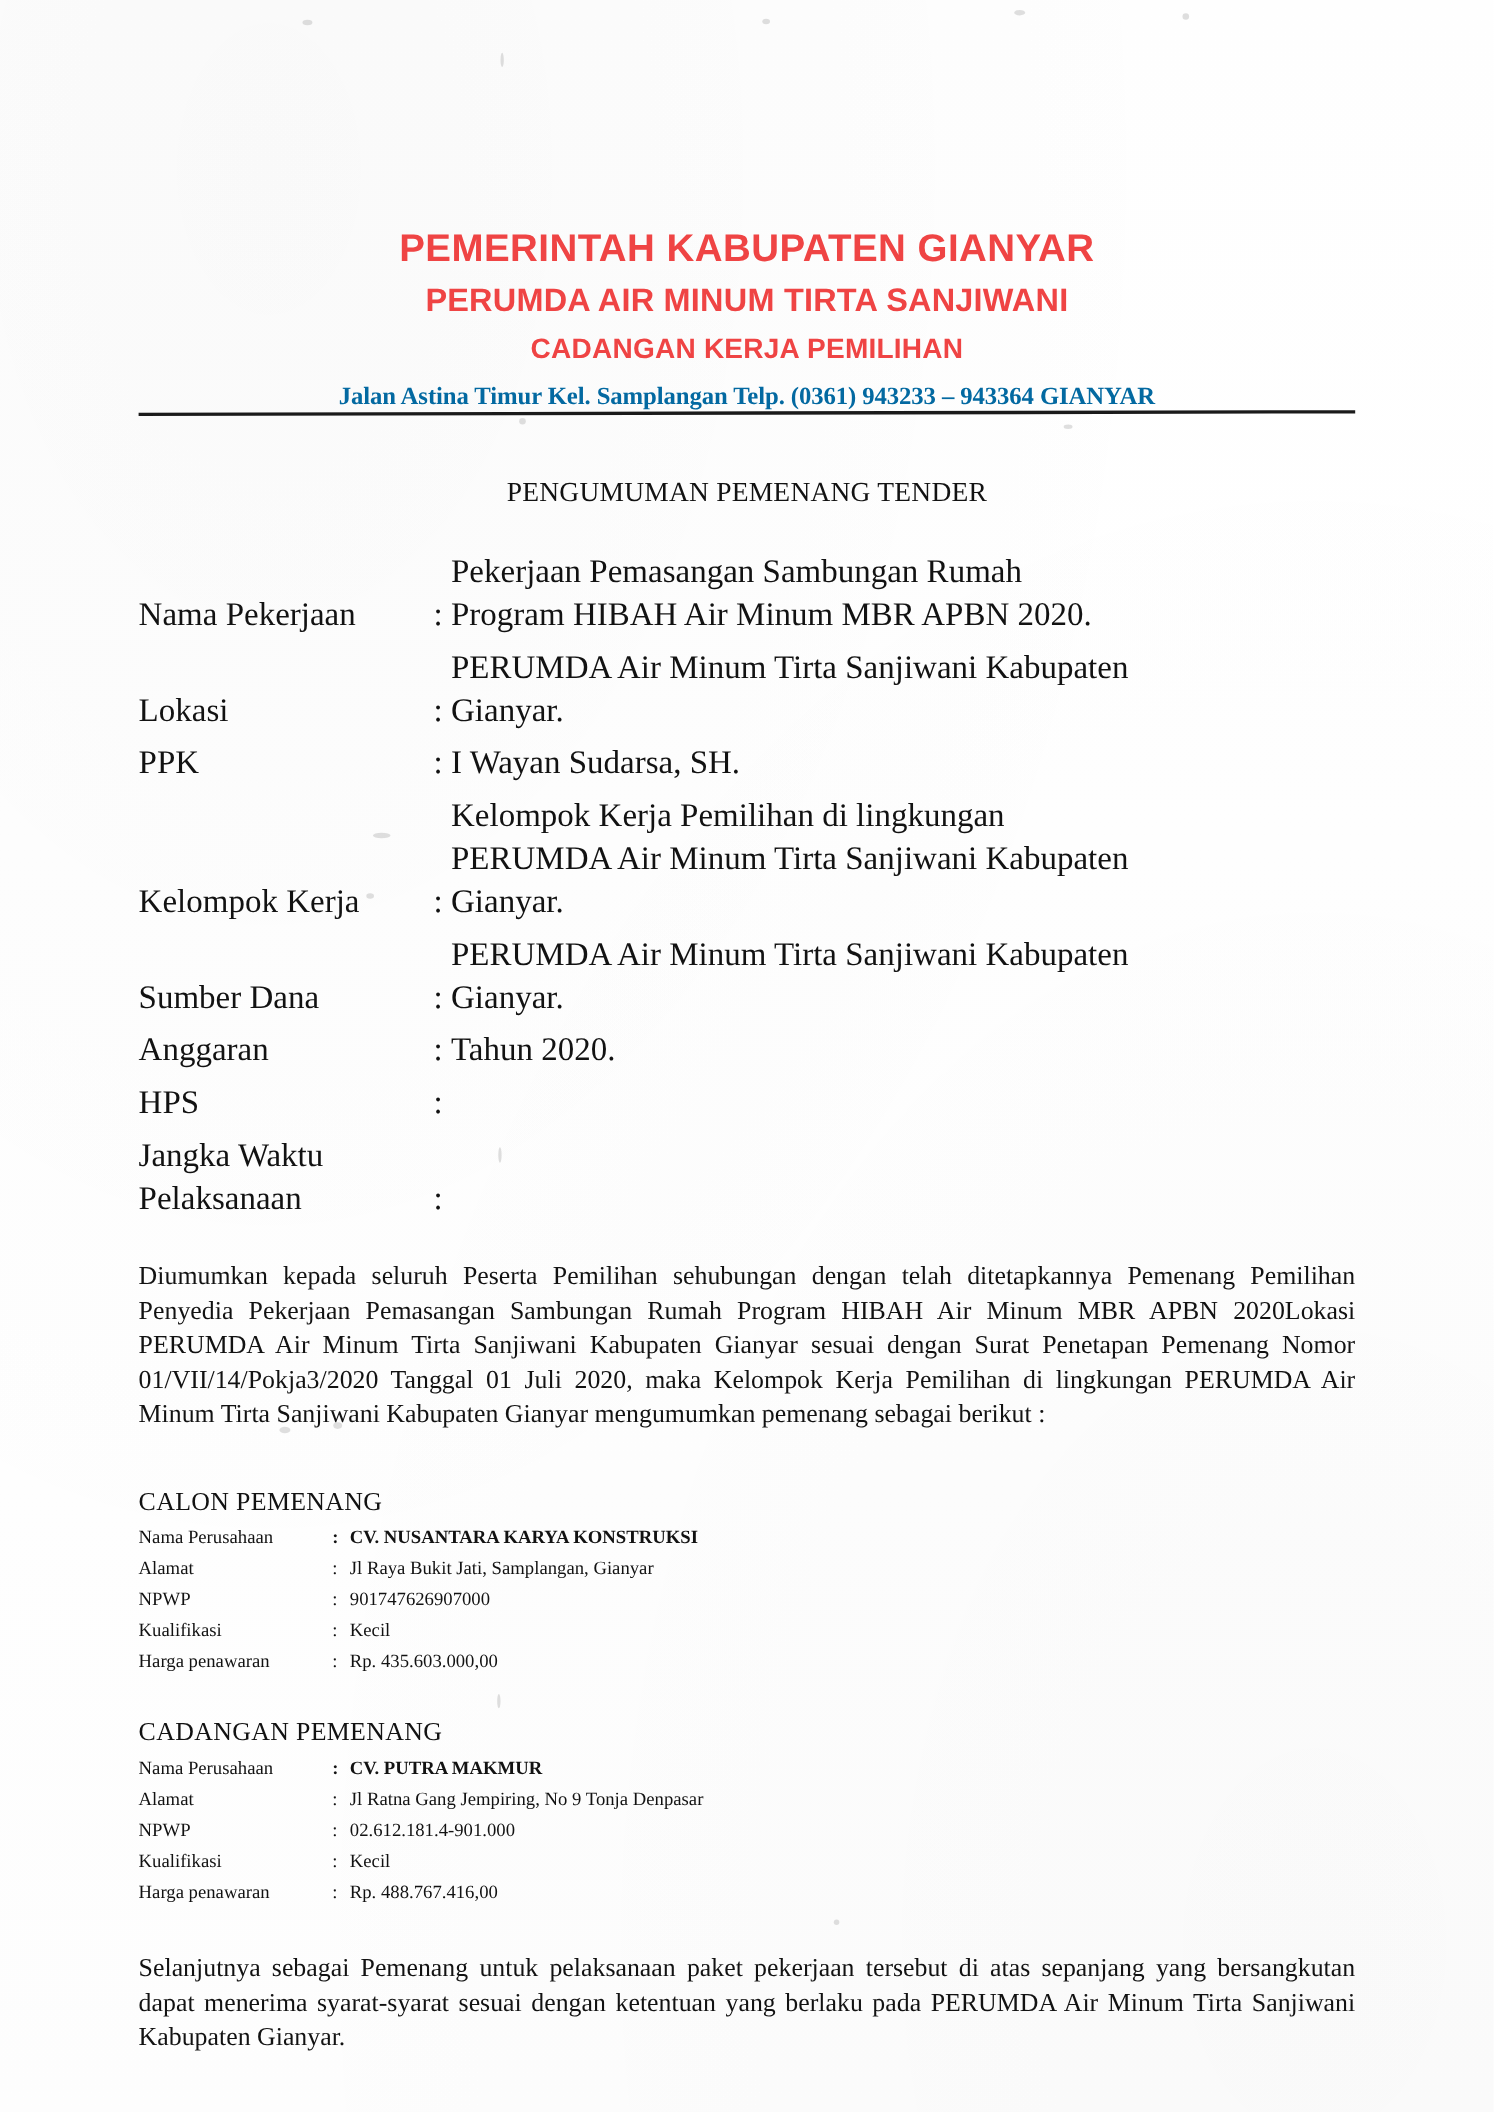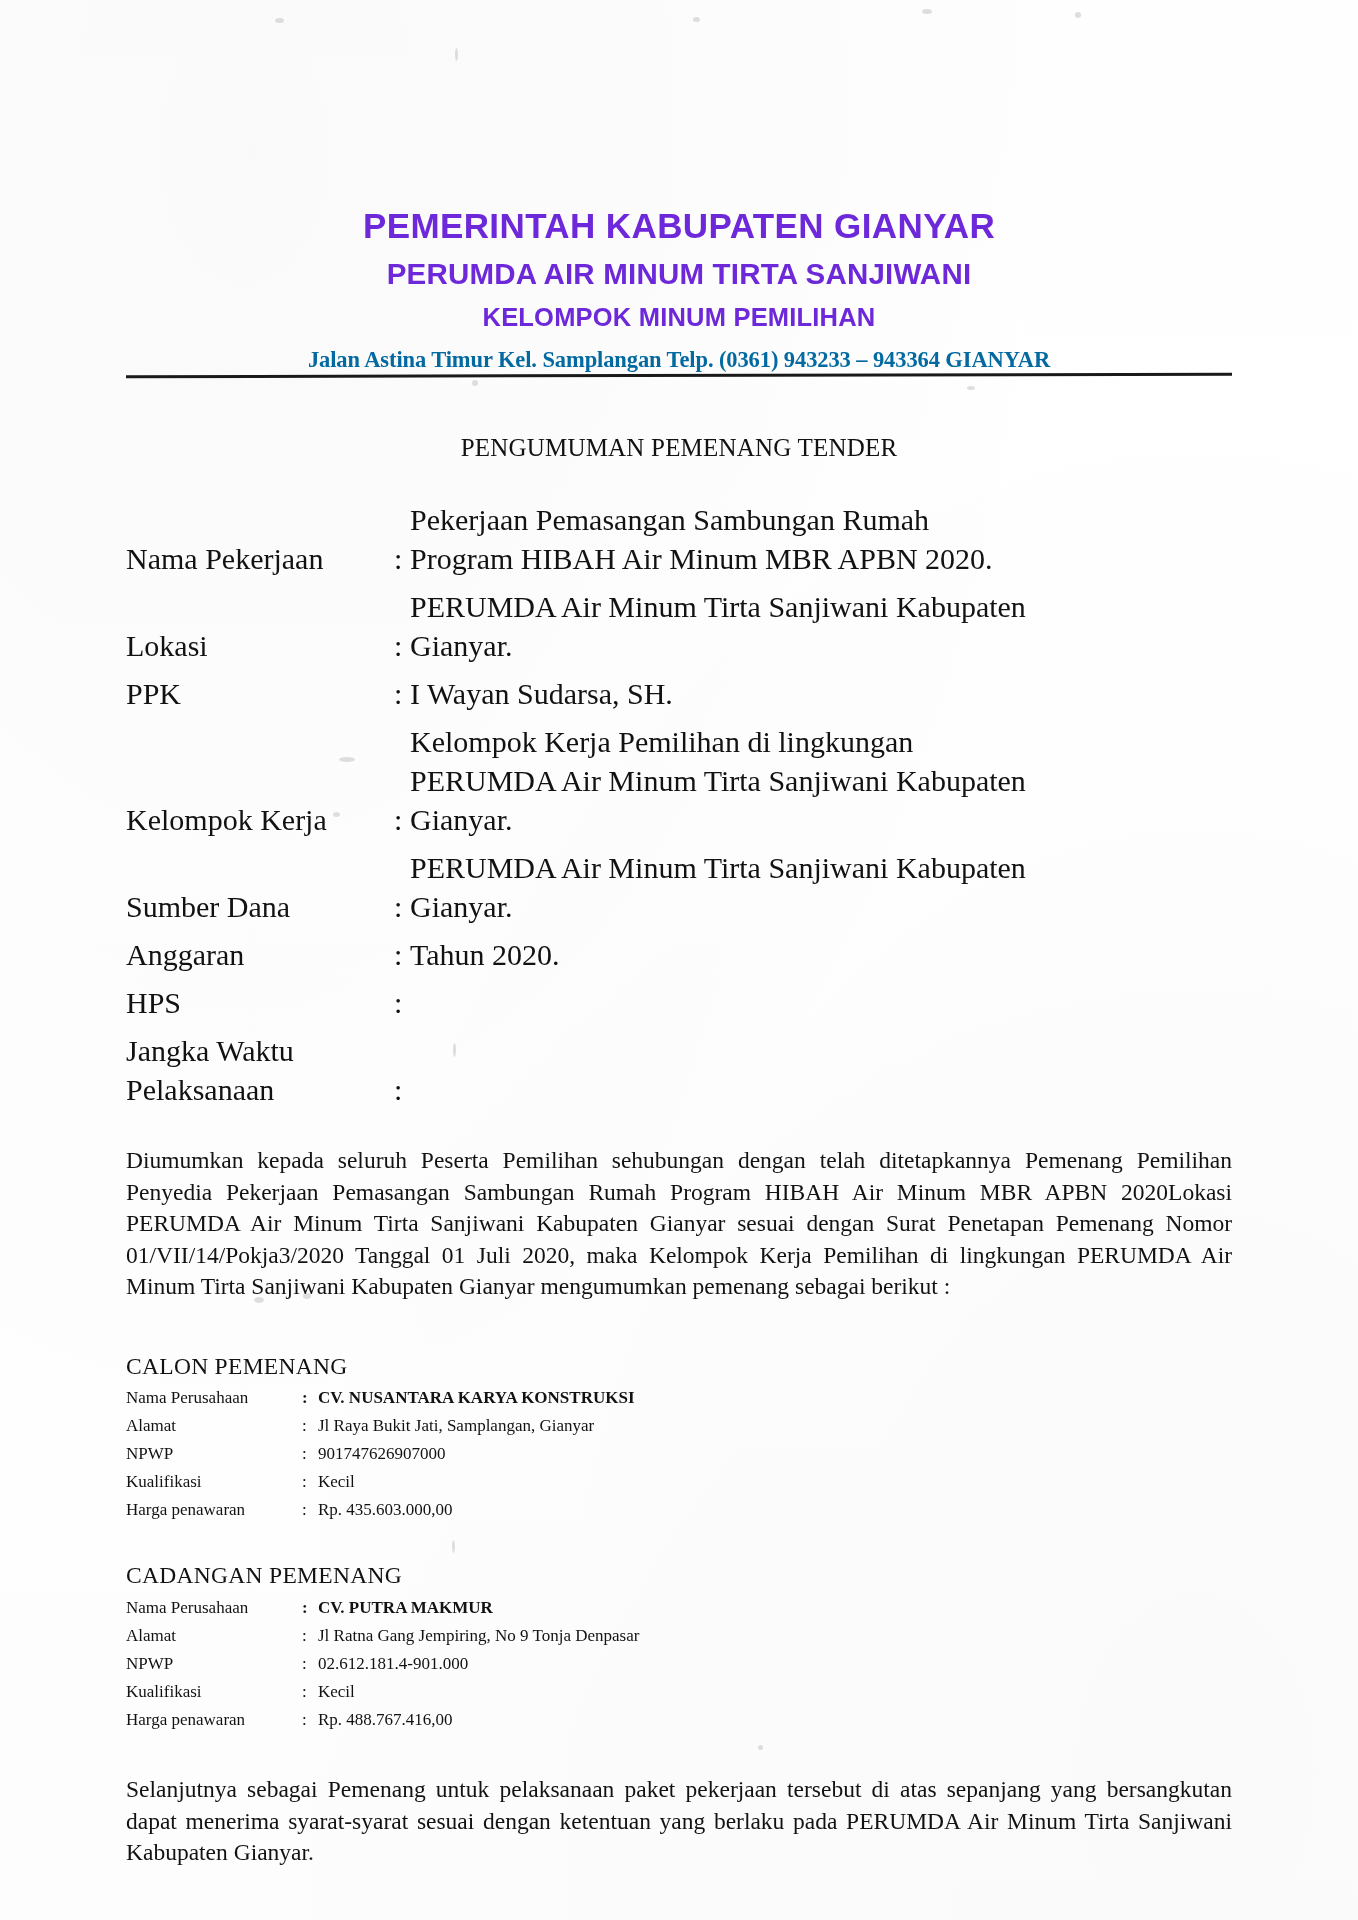--- a/index.html
+++ b/index.html
@@ -40,21 +40,21 @@
     left: 0;
     top: 0;
     width: 1358px;
   }
 
   
   .letterhead {
     text-align: center;
     font-family: "Liberation Sans", "DejaVu Sans", sans-serif;
     font-weight: bold;
-    color: #6d28d9;
+    color: #ef4444;
   }
   .lh-1 {
     font-size: 35px;
     letter-spacing: 0.4px;
     margin-top: 208px;
     line-height: 1.0;
   }
   .lh-2 {
     font-size: 29.5px;
     letter-spacing: 0.2px;
@@ -192,21 +192,21 @@
   <div class="speck" style="left:758px;  top:1745px;width:5px;  height:5px;"></div>
 </div>
 
 <div class="rule"></div>
 
 <div class="content">
 
   <div class="letterhead">
     <div class="lh-1">PEMERINTAH KABUPATEN GIANYAR</div>
     <div class="lh-2">PERUMDA AIR MINUM TIRTA SANJIWANI</div>
-    <div class="lh-3">KELOMPOK MINUM PEMILIHAN</div>
+    <div class="lh-3">CADANGAN KERJA PEMILIHAN</div>
   </div>
   <div class="lh-addr">Jalan Astina Timur Kel. Samplangan Telp. (0361) 943233 – 943364 GIANYAR</div>
 
   <div class="doc-title">PENGUMUMAN PEMENANG TENDER</div>
 
   <div class="fields">
 
     <div class="frow">
       <div class="flabel">Nama Pekerjaan</div>
       <div class="fsep">:</div>

